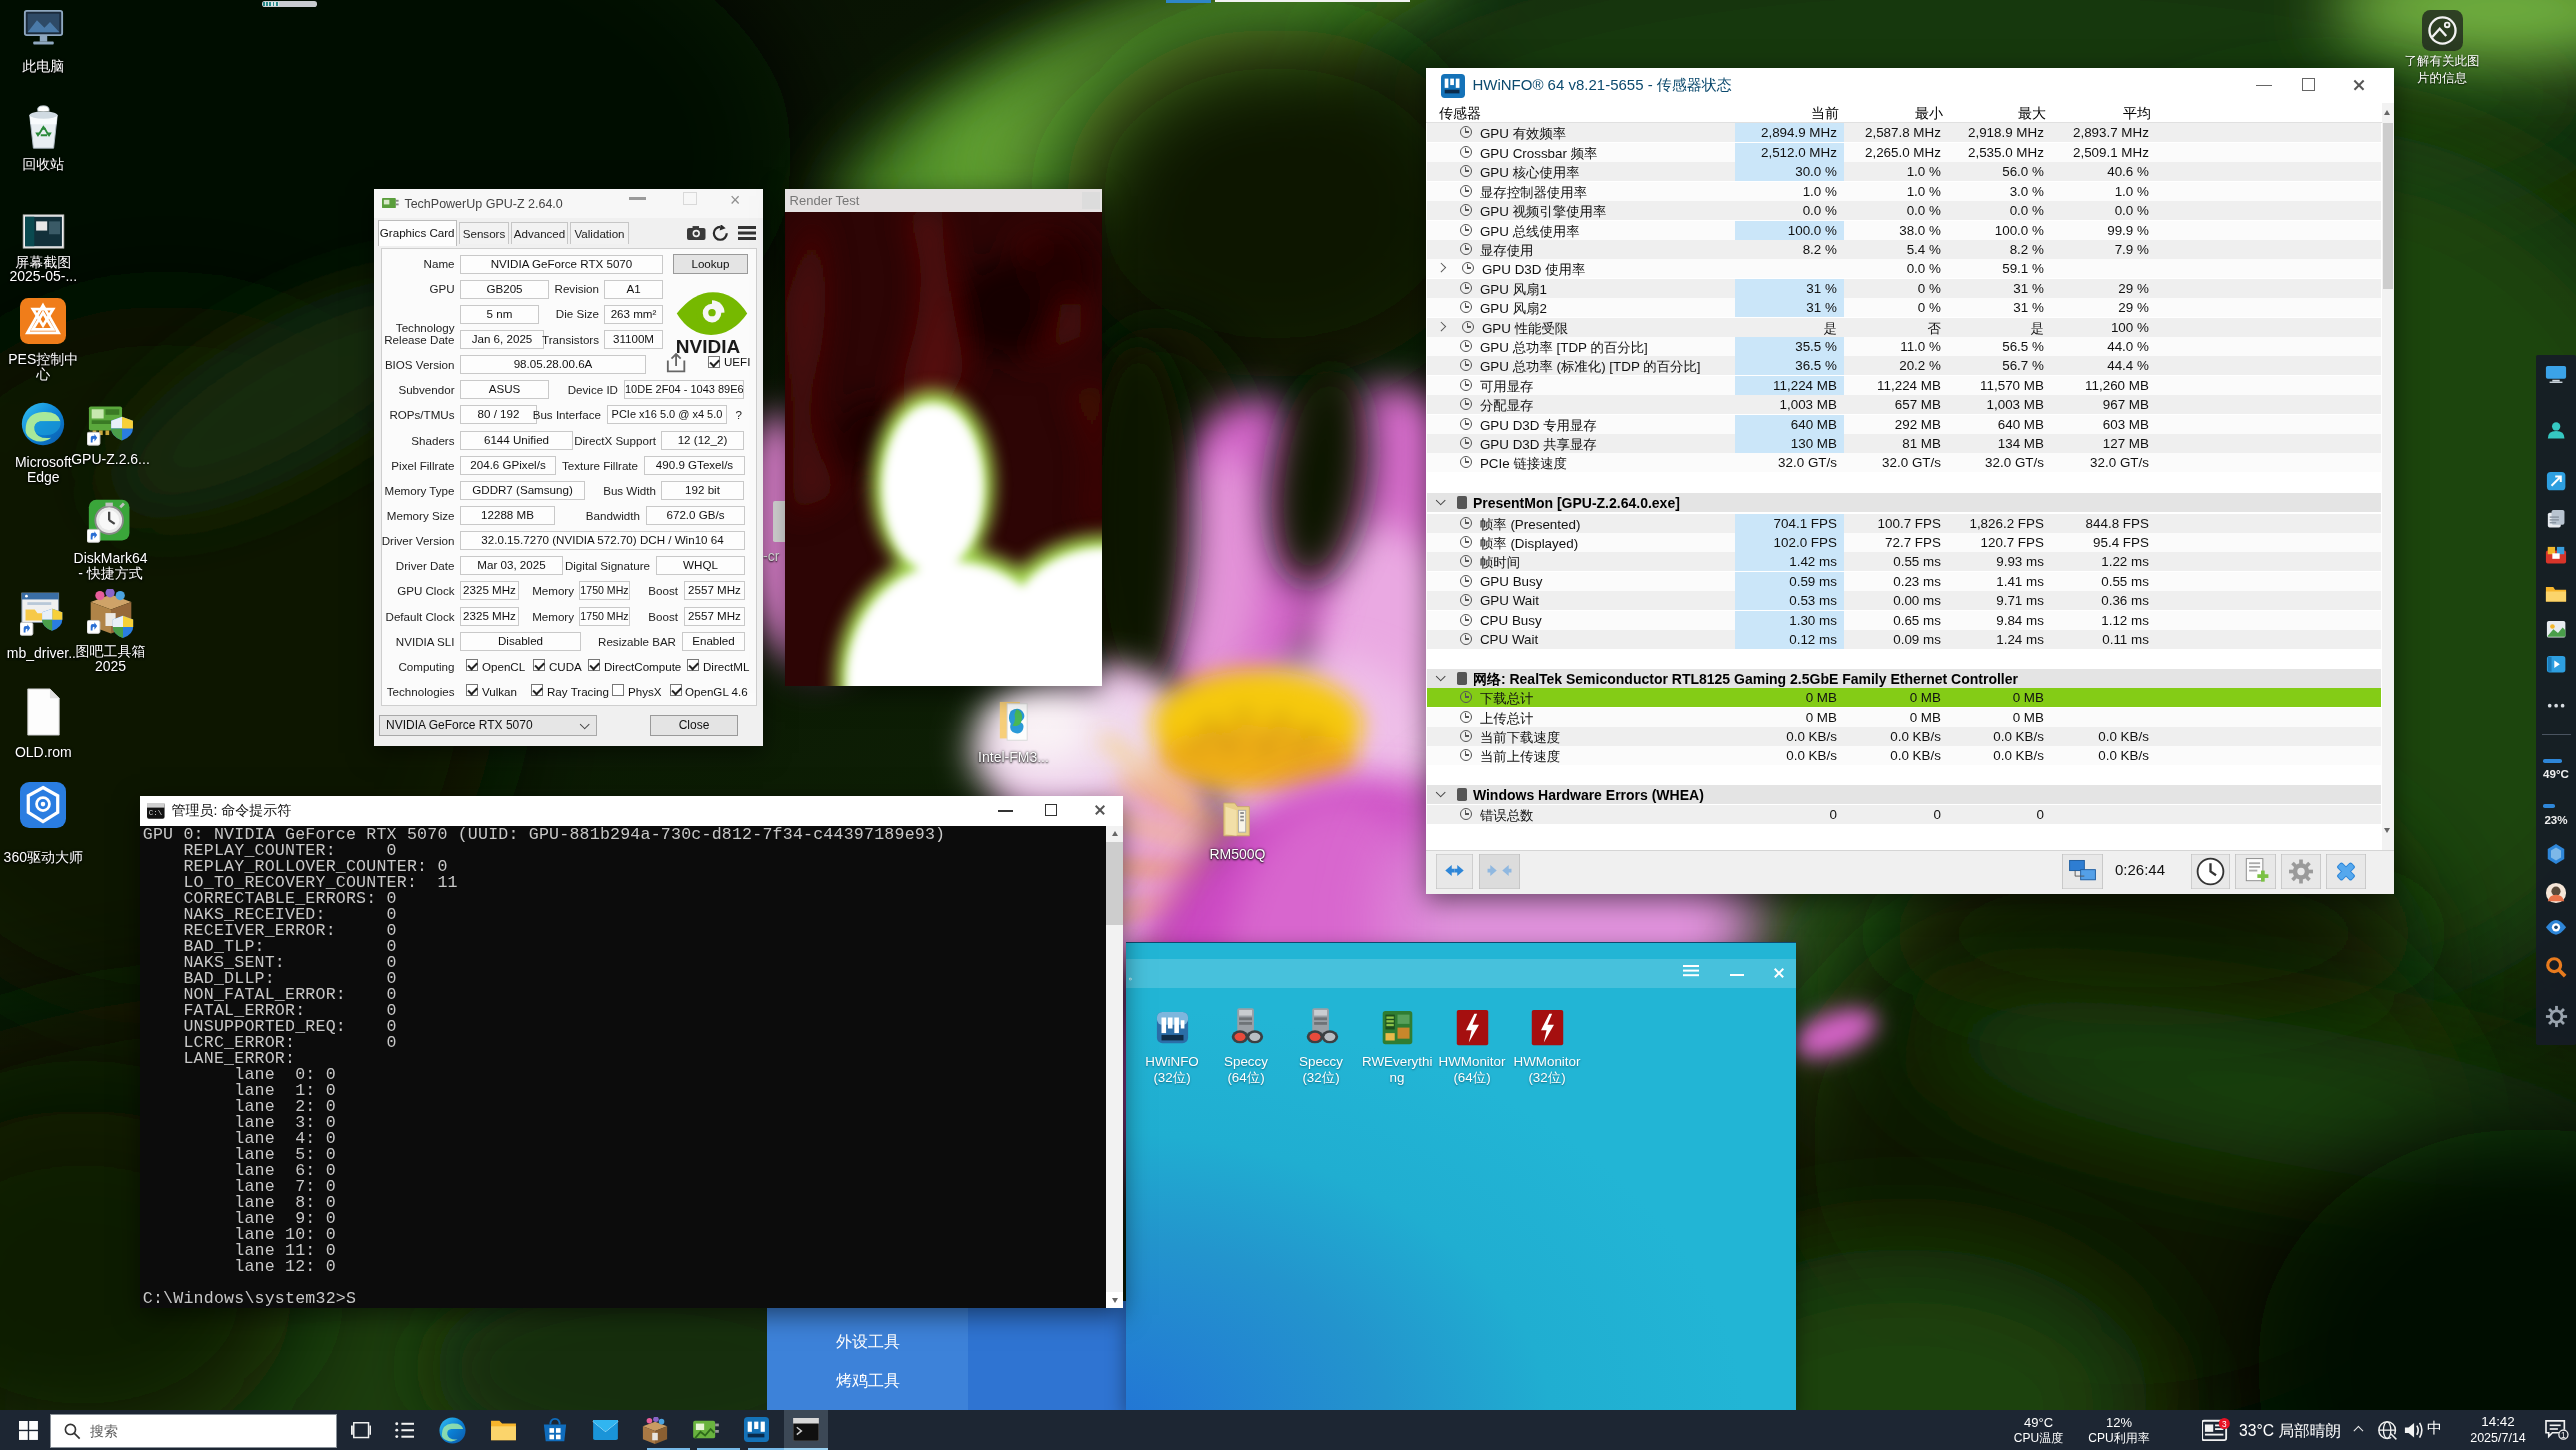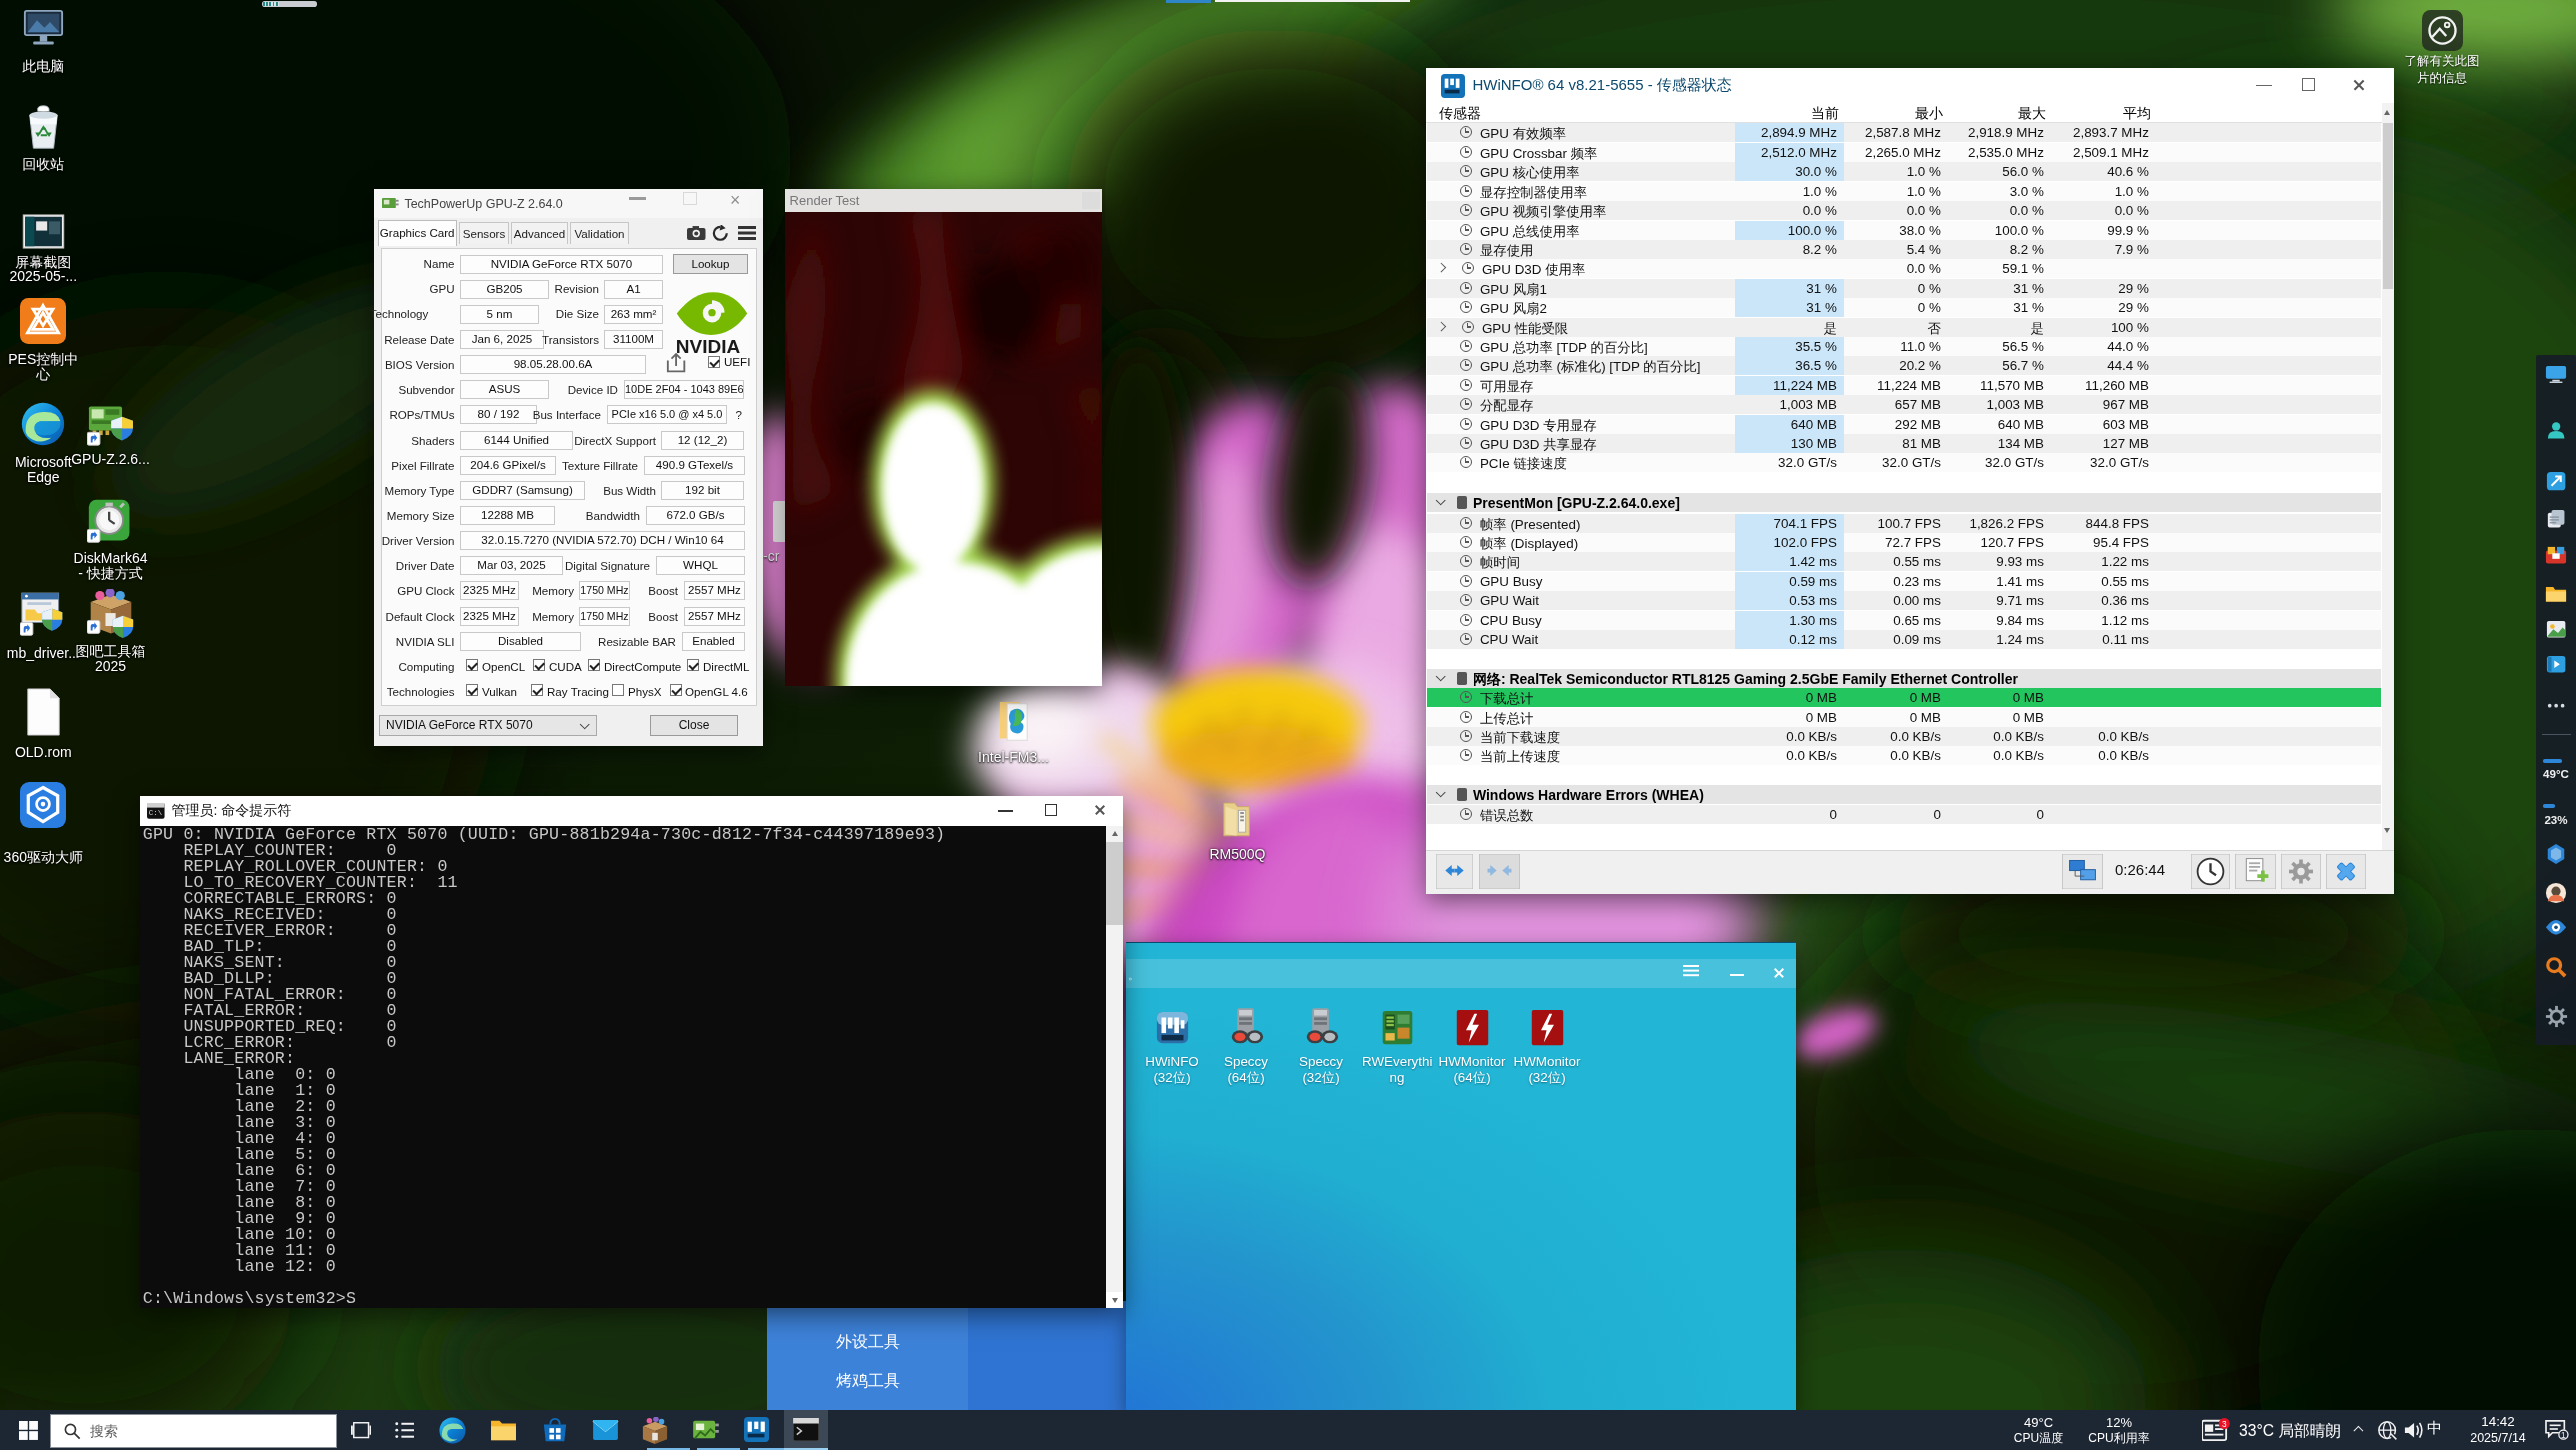--- a/index.html
+++ b/index.html
@@ -434,21 +434,21 @@
       </svg>
   <div class="gcb c" style="left:334px;top:167px;"></div>
       <div class="abs" style="left:350px;top:166px;font-size:11.6px;color:#111;">UEFI</div>
 <div class="gzlab" style="left:-30.5px;top:68px;width:111px;">Name</div>
 <div class="gzbox" style="left:86px;top:66px;width:203px;line-height:16.6px;">NVIDIA GeForce RTX 5070</div>
 <div class="gzbtn" style="left:299px;top:65px;width:75px;line-height:18.5px;">Lookup</div>
 <div class="gzlab" style="left:-30.5px;top:93px;width:111px;">GPU</div>
 <div class="gzbox" style="left:86px;top:91px;width:89px;line-height:16.6px;">GB205</div>
 <div class="gzlab" style="left:114px;top:93px;width:111px;">Revision</div>
 <div class="gzbox" style="left:230px;top:91px;width:59px;line-height:16.6px;">A1</div>
-<div class="gzlab" style="left:-30.5px;top:118px;width:111px;text-align:center;">Technology</div>
+<div class="gzlab" style="left:-30.5px;top:132px;width:111px;">Technology</div>
 <div class="gzbox" style="left:86px;top:116px;width:79px;line-height:16.6px;">5 nm</div>
 <div class="gzlab" style="left:114px;top:118px;width:111px;">Die Size</div>
 <div class="gzbox" style="left:230px;top:116px;width:59px;line-height:16.6px;">263 mm²</div>
 <div class="gzlab" style="left:-30.5px;top:144px;width:111px;">Release Date</div>
 <div class="gzbox" style="left:86px;top:141px;width:84px;line-height:16.6px;">Jan 6, 2025</div>
 <div class="gzlab" style="left:114px;top:144px;width:111px;">Transistors</div>
 <div class="gzbox" style="left:230px;top:141px;width:59px;line-height:16.6px;">31100M</div>
 <div class="gzlab" style="left:-30.5px;top:169px;width:111px;">BIOS Version</div>
 <div class="gzbox" style="left:86px;top:166px;width:186px;line-height:16.6px;">98.05.28.00.6A</div>
 <div class="gzlab" style="left:-30.5px;top:194px;width:111px;">Subvendor</div>
@@ -805,21 +805,21 @@
 <span class="hwv" style="left:313px;">0.12 ms</span>
 <span class="hwv" style="left:417px;">0.09 ms</span>
 <span class="hwv" style="left:520px;">1.24 ms</span>
 <span class="hwv" style="left:625px;">0.11 ms</span>
 </div>
 <div class="hsec" style="top:601px;width:954px;">
         <span class="chevd" style="left:10.2px;top:3.7px;"></span>
         <span style="position:absolute;left:30px;top:2.8px;width:10.2px;height:13px;background:#555;border-radius:1.8px;"></span>
         <span style="position:absolute;left:46px;top:1.8px;">网络: RealTek Semiconductor RTL8125 Gaming 2.5GbE Family Ethernet Controller</span>
       </div>
-<div class="row" style="top:620px;width:954px;background:#22c55e;">
+<div class="row" style="top:620px;width:954px;background:#84cc16;">
 <span class="clk"></span>
         <span class="hwlab">下载总计</span>
 <span class="hwv" style="left:313px;">0 MB</span>
 <span class="hwv" style="left:417px;">0 MB</span>
 <span class="hwv" style="left:520px;">0 MB</span>
 </div>
 <div class="row" style="top:640px;width:954px;background:#fbfbfb;">
 <span class="clk"></span>
         <span class="hwlab">上传总计</span>
 <span class="hwv" style="left:313px;">0 MB</span>

